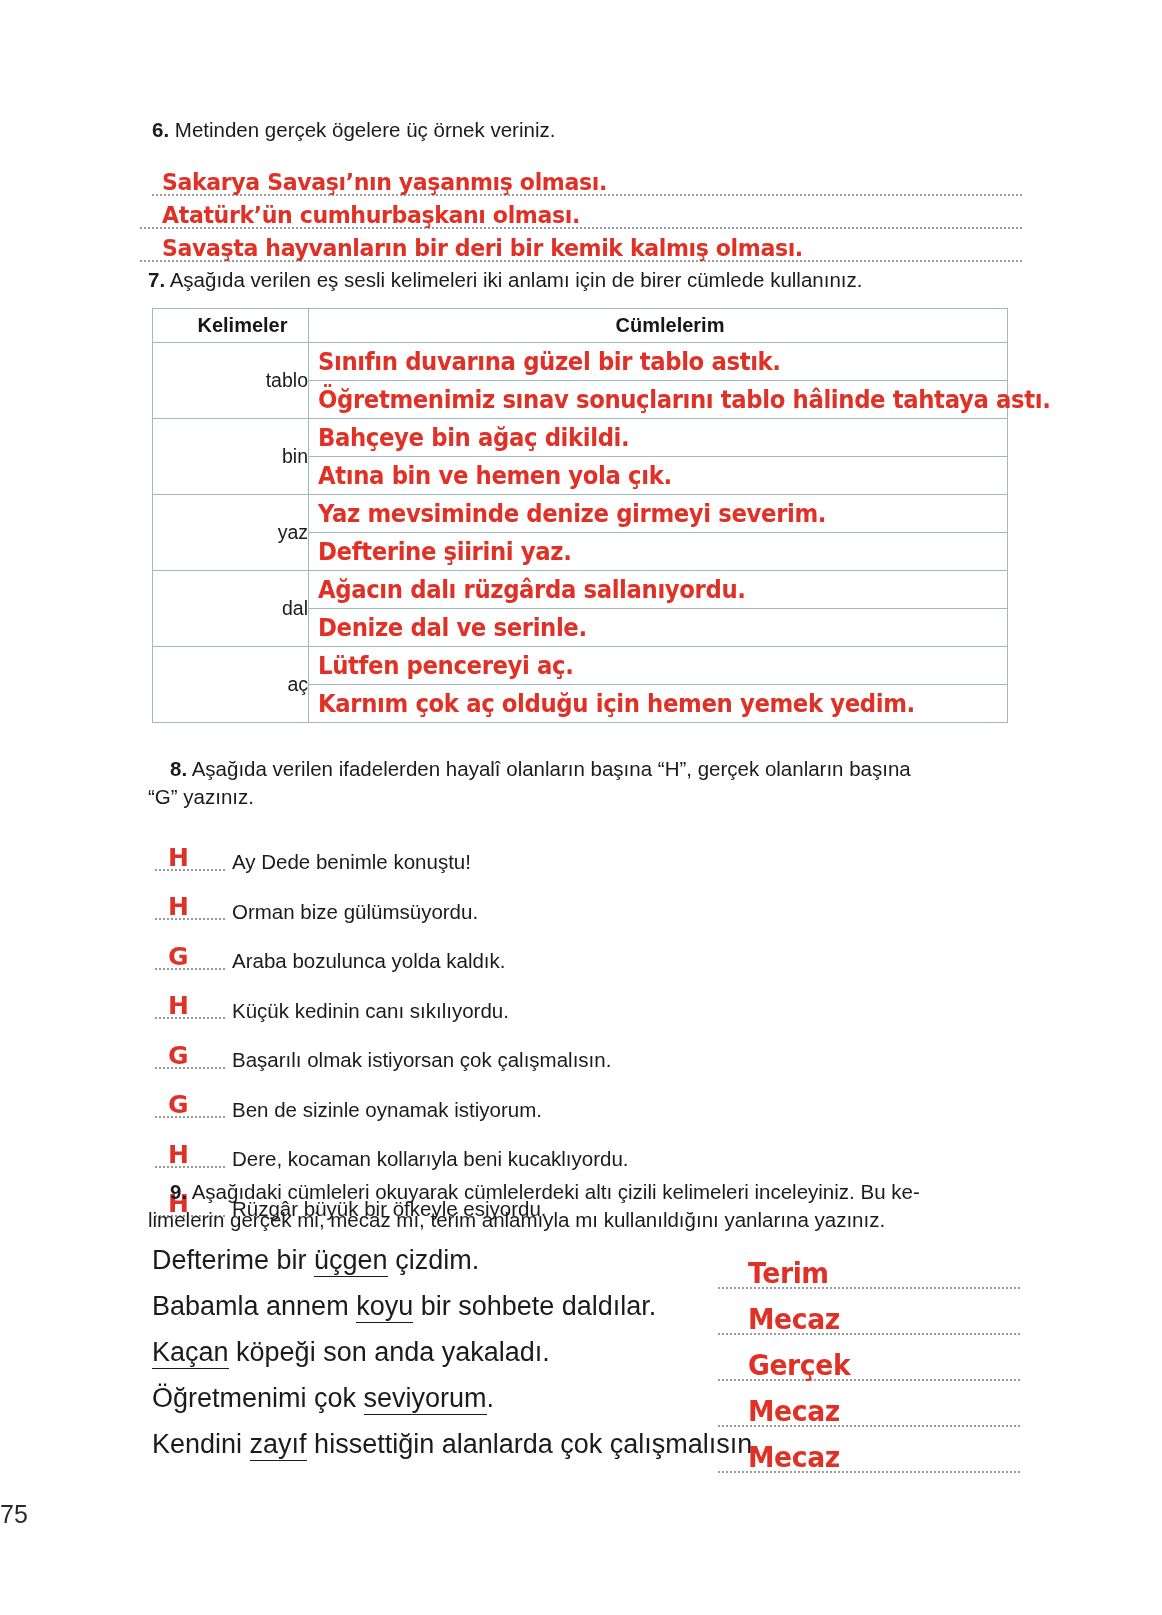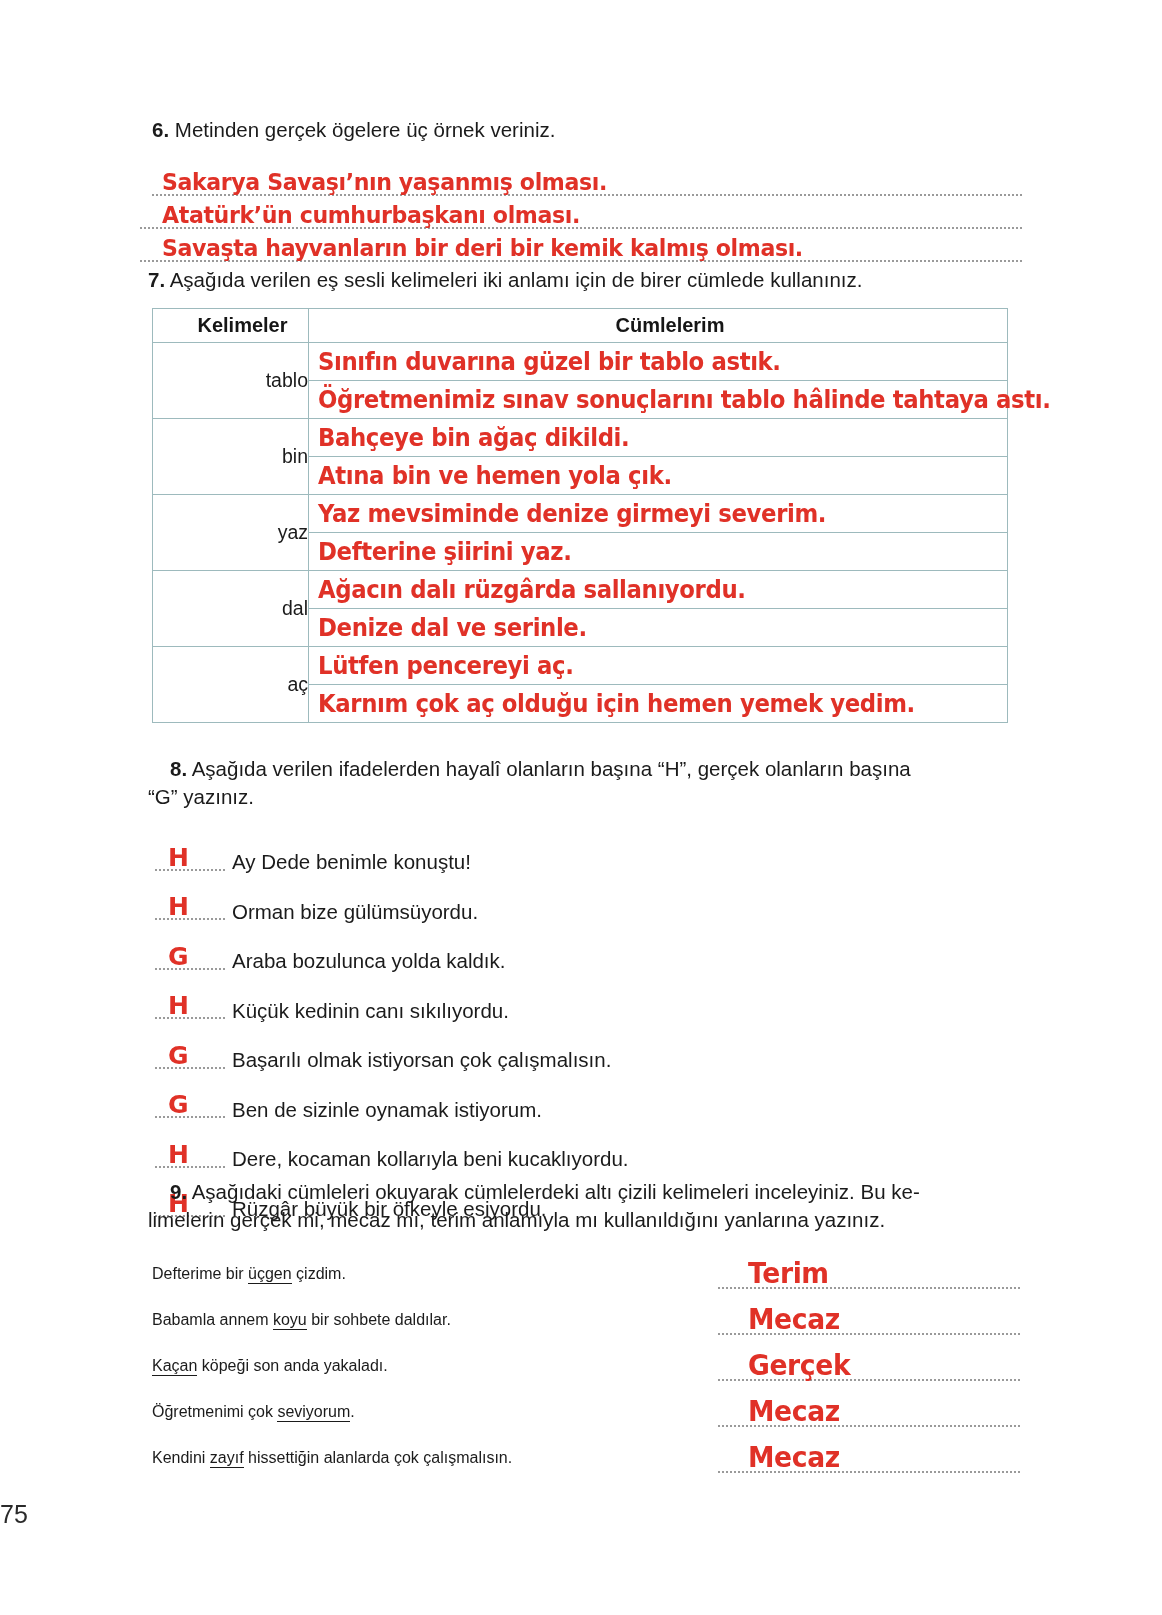--- a/index.html
+++ b/index.html
@@ -173,22 +173,22 @@
     top: 1252px;
     width: 868px;
   }
   .q9-row {
     position: relative;
     height: 46px;
   }
   .q9-sent {
     position: absolute;
     left: 0;
-    bottom: 16px;
-    font-size: 16px;
+    bottom: 24px;
+    font-size: 27px;
     line-height: 1;
     color: #1b1b1b;
     white-space: nowrap;
   }
   .q9-sent u {
     text-decoration: none;
     border-bottom: 1.5px solid #1b1b1b;
     padding-bottom: 1px;
   }
   .q9-blank {

